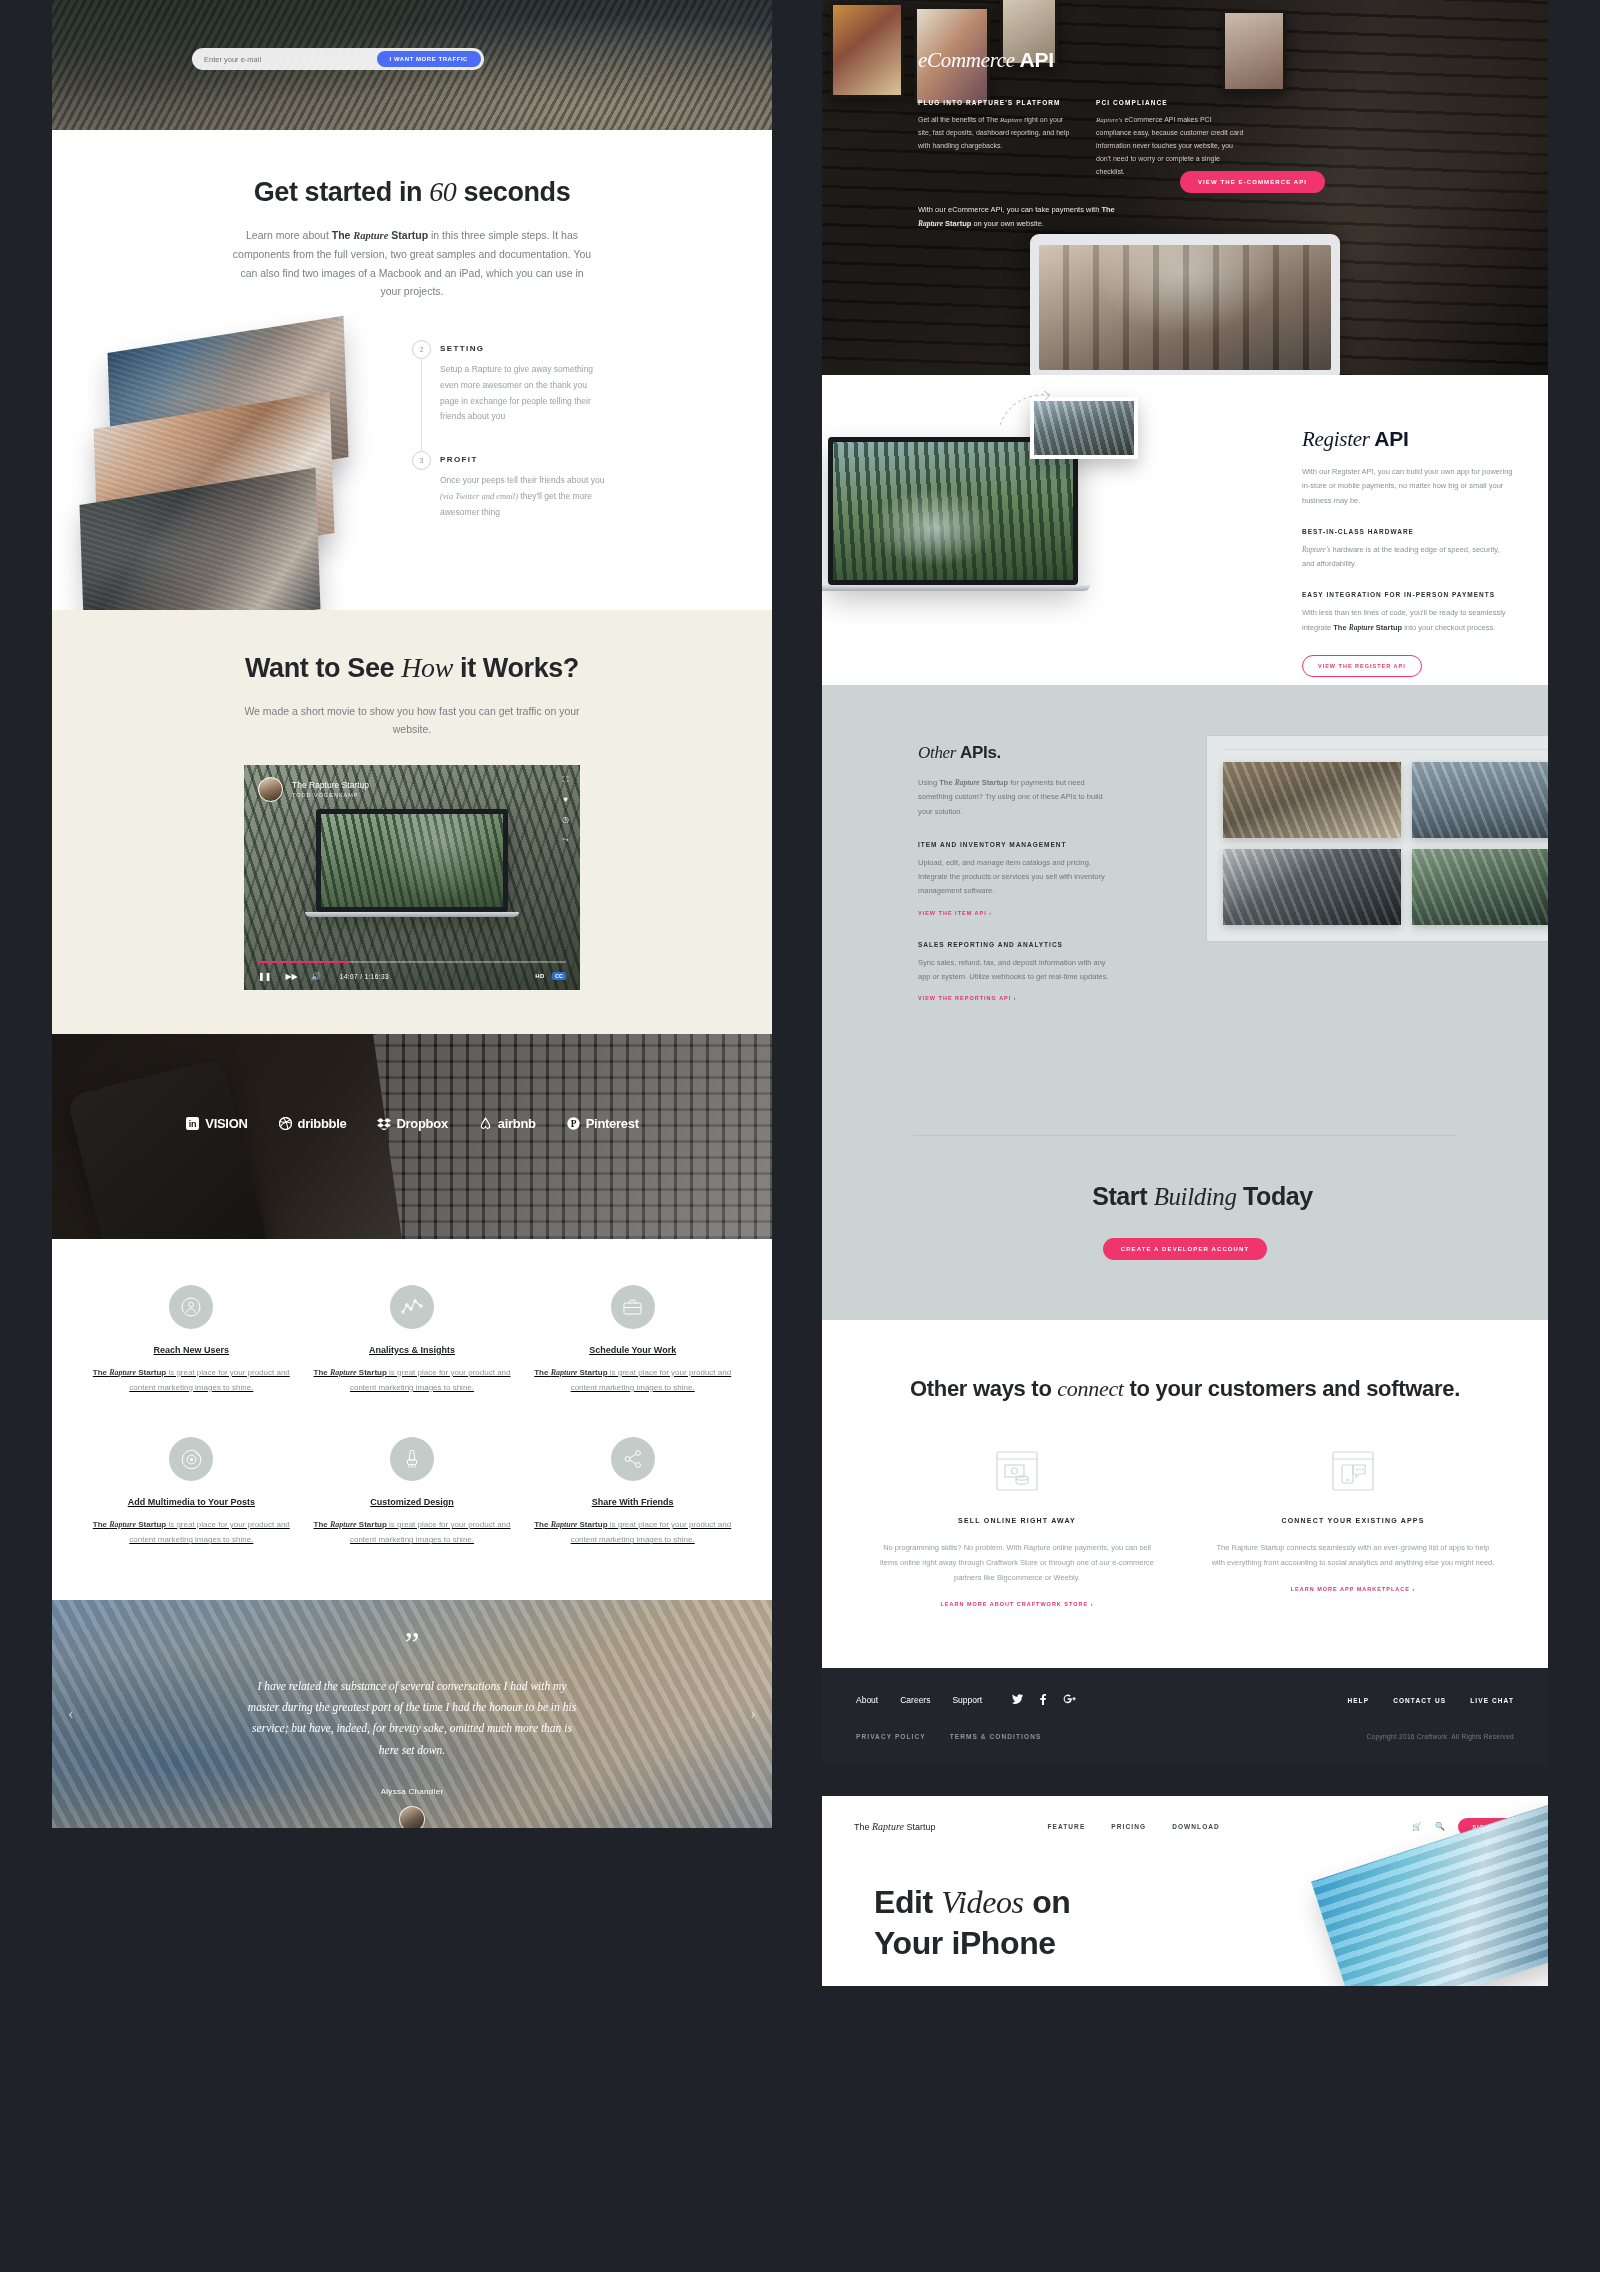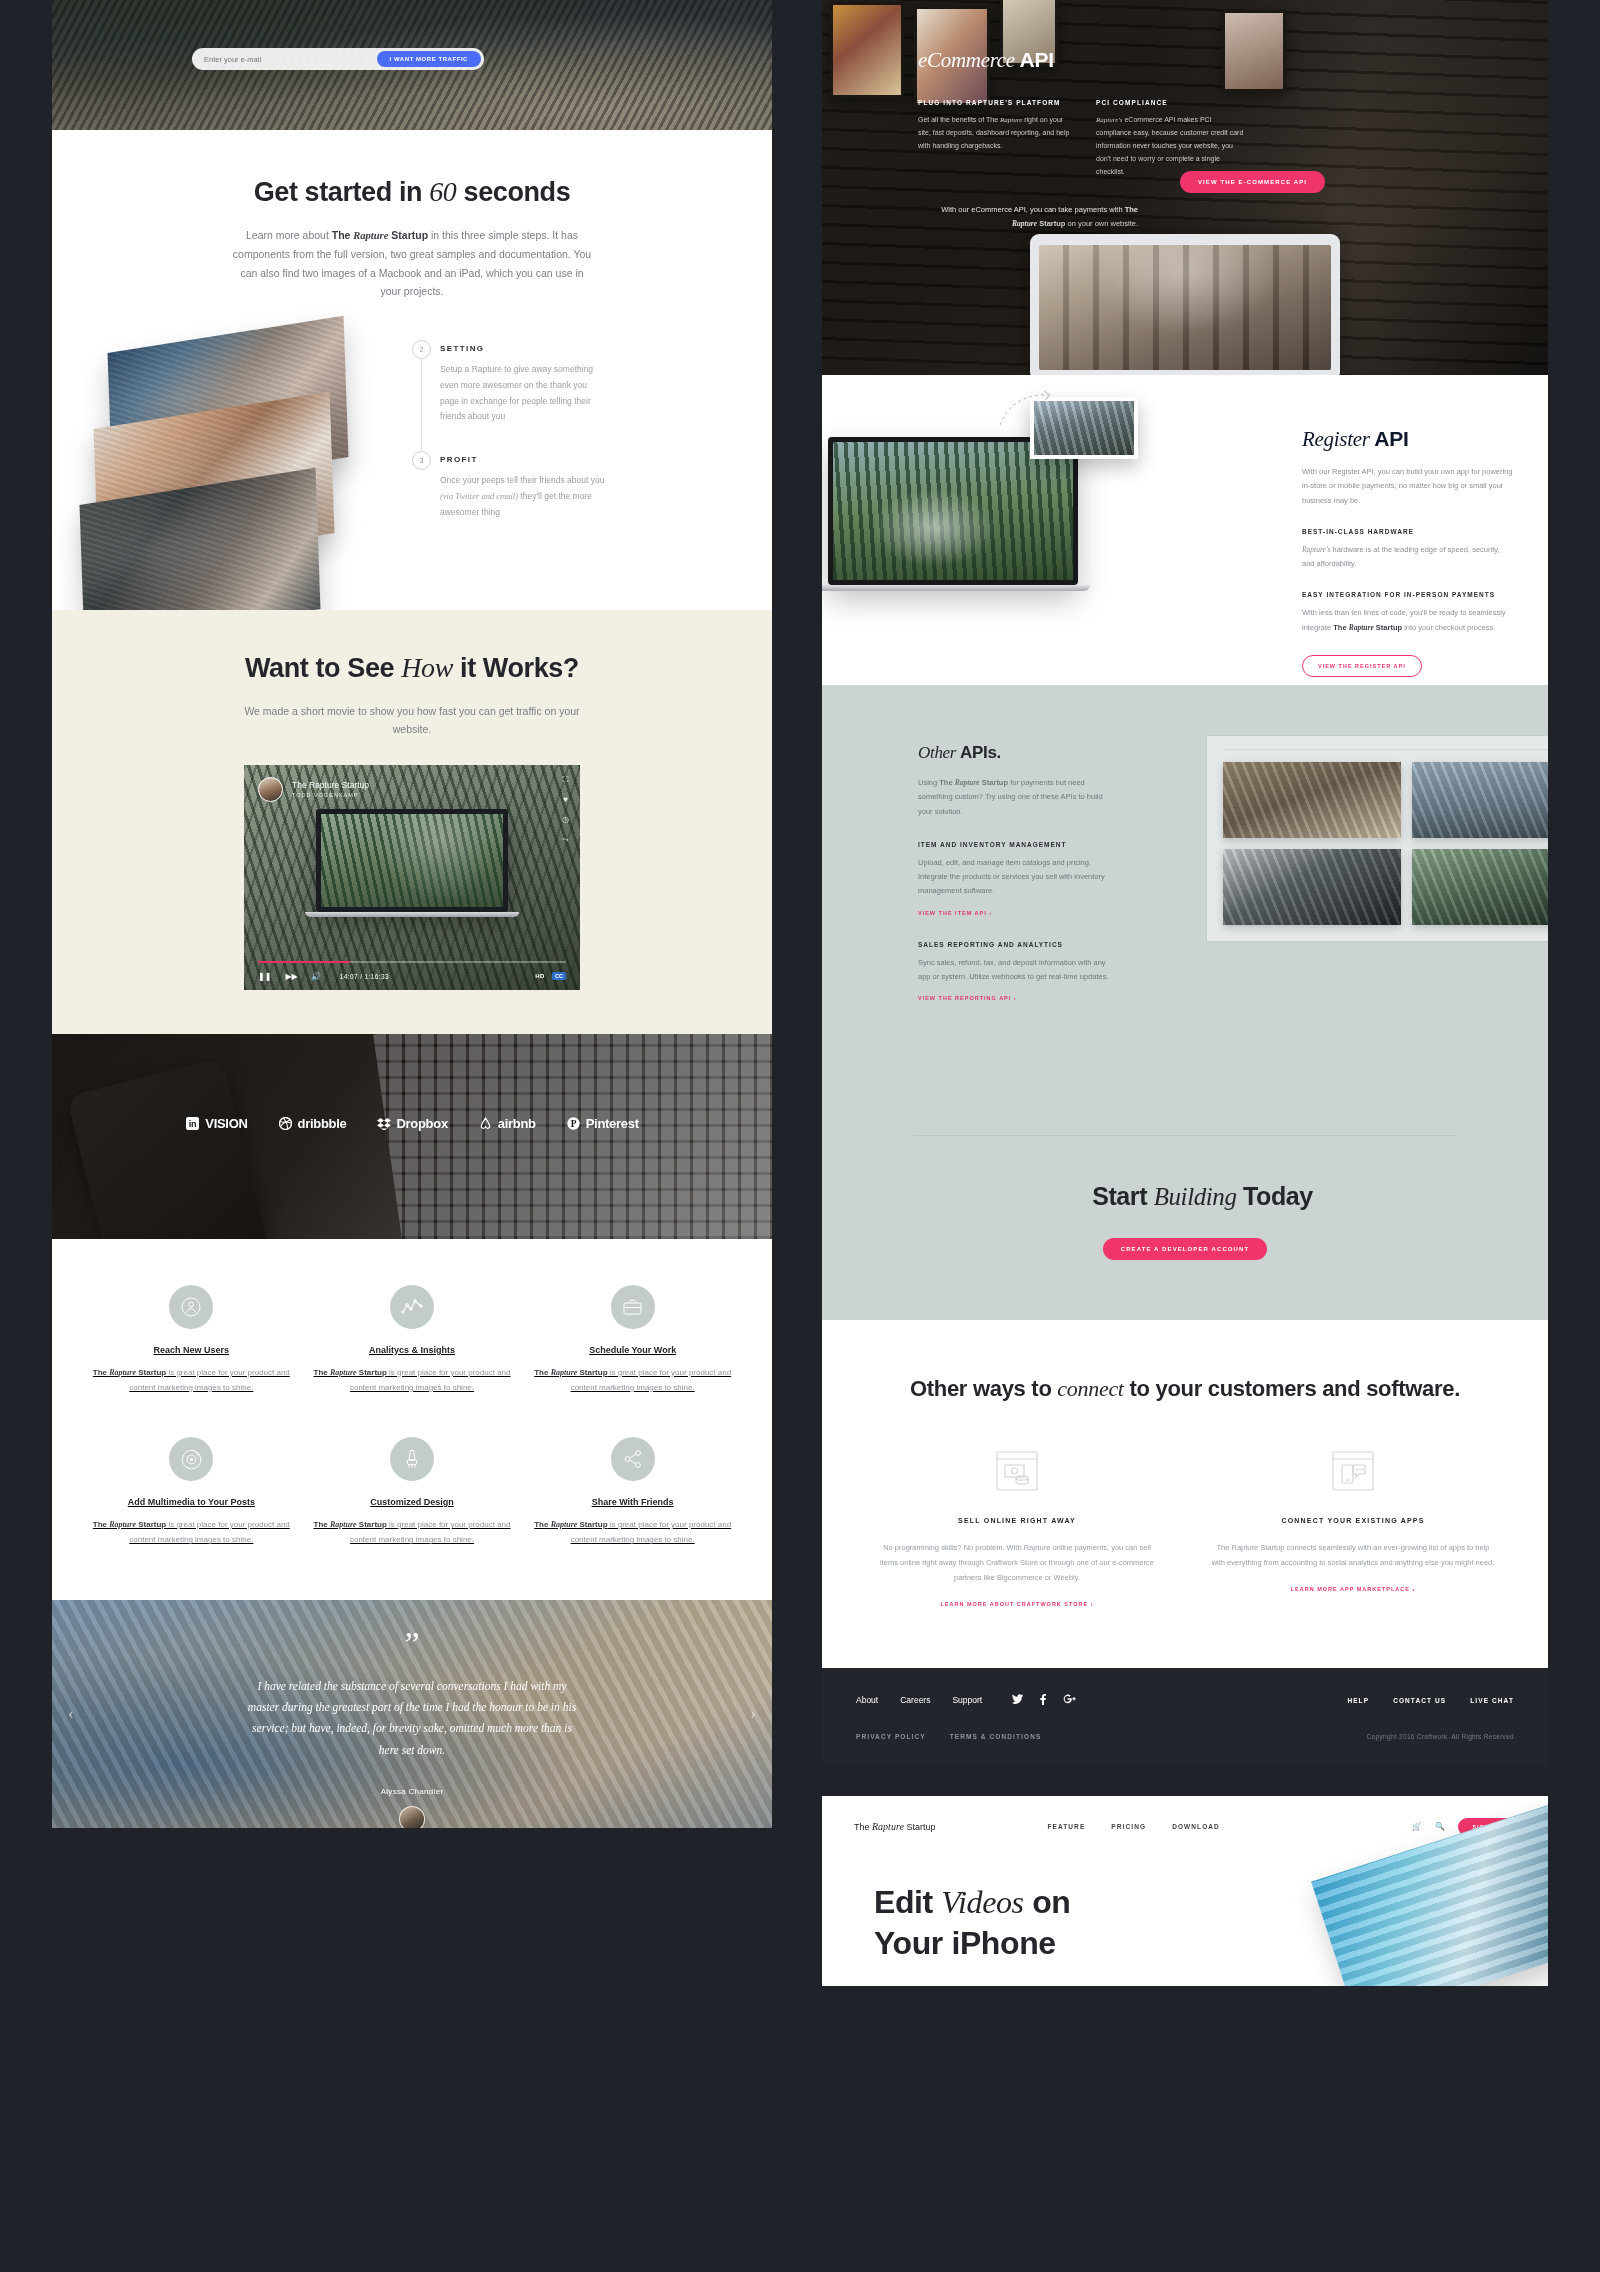--- a/index.html
+++ b/index.html
@@ -224,21 +224,21 @@
   .frm.f4{ left:400px;top:10px;  width:64px;  height:82px;
     background:linear-gradient(160deg,#cdbcae,#7d6255); }
   .ecom-copy{ position:absolute; left:96px; top:48px; width:330px; z-index:4; color:#fff; }
   .ecom-h{ font-size:21px; font-weight:700; letter-spacing:-.3px; }
   .ecom-h .serif-i{ font-weight:400; }
   .two-col{ display:flex; gap:26px; margin-top:26px; }
   .two-col .c{ width:152px; }
   .sub-h{ font-size:6.5px; font-weight:700; letter-spacing:1.1px; }
   .sub-b{ font-size:7px; line-height:1.85; margin-top:8px; color:#cfcac4; }
   .sub-b i{ font-family:"Liberation Serif",serif; }
-  .ecom-foot{ font-size:7.5px; line-height:1.9; margin-top:24px; width:220px; color:#e9e6e2;text-align:right; }
+  .ecom-foot{ font-size:7.5px; line-height:1.9; margin-top:24px; width:220px; color:#e9e6e2; }
   .ecom-foot b{ font-weight:700; }
   .btn-pink{
     display:inline-block; border:0; cursor:pointer; border-radius:13px;
     background:#f0356c; color:#fff; font-size:6px; font-weight:700;
     letter-spacing:1.1px; padding:8px 18px; font-family:"Liberation Sans",sans-serif;
   }
   .ecom-btnwrap{ position:absolute; left:358px; top:170px; z-index:5; }
   .ipad{
     position:absolute; left:50%; transform:translateX(-50%); bottom:-6px; z-index:4;
     width:310px; background:#e6e7ea; border-radius:9px; padding:11px 9px;

